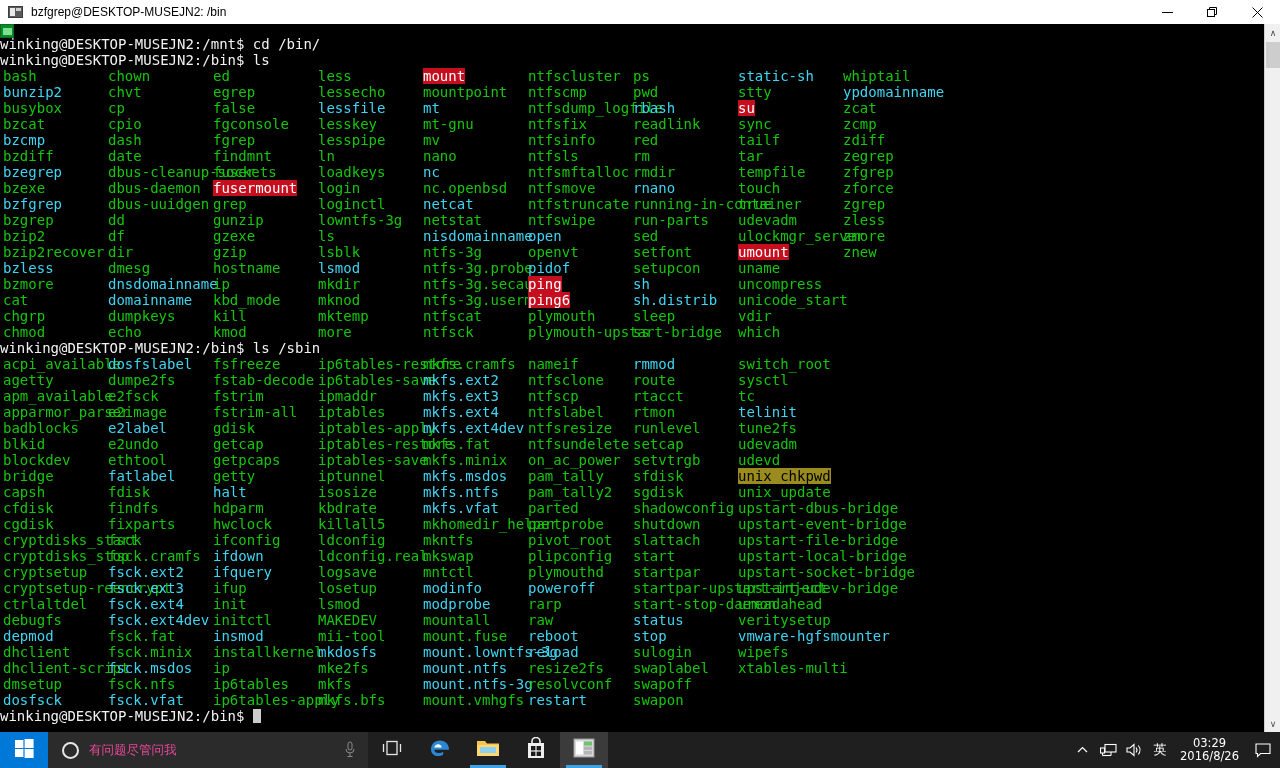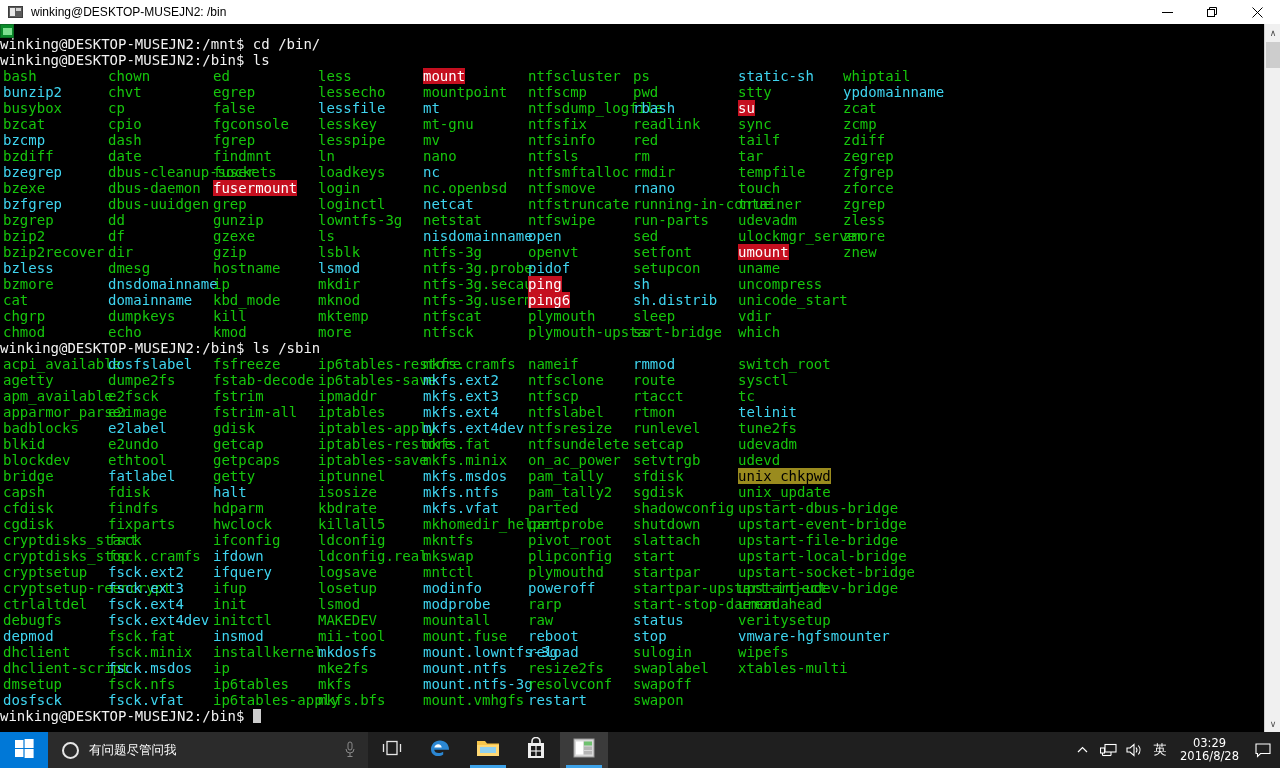--- a/index.html
+++ b/index.html
@@ -97,21 +97,21 @@
   }
   #cortana {
     width: 320px; height: 36px; background: #2b2b2b;
     display:flex; align-items:center; padding-left: 14px; gap: 10px;
     position: relative;
   }
   #cortana-ring {
     width:17px;height:17px;border-radius:50%;border:2px solid #e6e6e6; flex:none;
   }
   #cortana-text {
-    color:#ffffff; font-size:12.5px; white-space:nowrap;
+    color:#ec4899; font-size:12.5px; white-space:nowrap;
     font-family:"DejaVu Sans", sans-serif;
   }
   #cortana-mic {
     position:absolute; right:12px; top:9px; width:12px; height:18px;
     color:#8a8a8a;
   }
   .tb-app {
     width: 48px; height: 36px;
     display:flex; align-items:center; justify-content:center; position:relative;
   }
@@ -139,21 +139,21 @@
 <body>
 
 <div id="screen">
 
   <div id="titlebar">
     <div id="tb-icon">
       <span class="g1"></span>
         <span class="g2"></span>
         <span class="g3"></span>
     </div>
-    <div id="tb-title">winking@DESKTOP-MUSEJN2: /bin</div>
+    <div id="tb-title">bzfgrep@DESKTOP-MUSEJN2: /bin</div>
     <div id="tb-buttons">
       <div class="tb-btn">
         <svg width="11" height="11" viewBox="0 0 11 11">
             <line x1="0" y1="5.5" x2="11" y2="5.5" stroke="#000" stroke-width="1"></line>
           </svg>
       </div>
       <div class="tb-btn">
         <svg width="11" height="11" viewBox="0 0 11 11">
           <rect x="0.5" y="2.5" width="7" height="7" fill="none" stroke="#000" stroke-width="1"></rect>
           <polyline points="2.5,2.5 2.5,0.5 9.5,0.5 9.5,7.5 7.5,7.5" fill="none" stroke="#000" stroke-width="1"></polyline>
@@ -281,21 +281,21 @@
       <div class="tray-ic">
         <svg width="17" height="14" viewBox="0 0 17 14">
           <path d="M1 5h3l4-3.5v11L4 9H1z" fill="none" stroke="#ffffff" stroke-width="1.1"></path>
           <path d="M10 4.5a4 4 0 0 1 0 5" fill="none" stroke="#ffffff" stroke-width="1.1"></path>
           <path d="M12.3 2.5a7 7 0 0 1 0 9" fill="none" stroke="#ffffff" stroke-width="1.1"></path>
         </svg>
       </div>
       <div id="tray-ime">英</div>
       <div id="clock">
         <div>03:29</div>
-        <div>2016/8/28</div>
+        <div>2016/8/26</div>
       </div>
       <div id="action-center">
         <svg width="16" height="15" viewBox="0 0 16 15">
           <path d="M1 1h14v9.5H5.5L2.5 13.5V10.5H1z" fill="none" stroke="#ffffff" stroke-width="1.1"></path>
         </svg>
       </div>
     </div>
 
   </div>
 </div>

